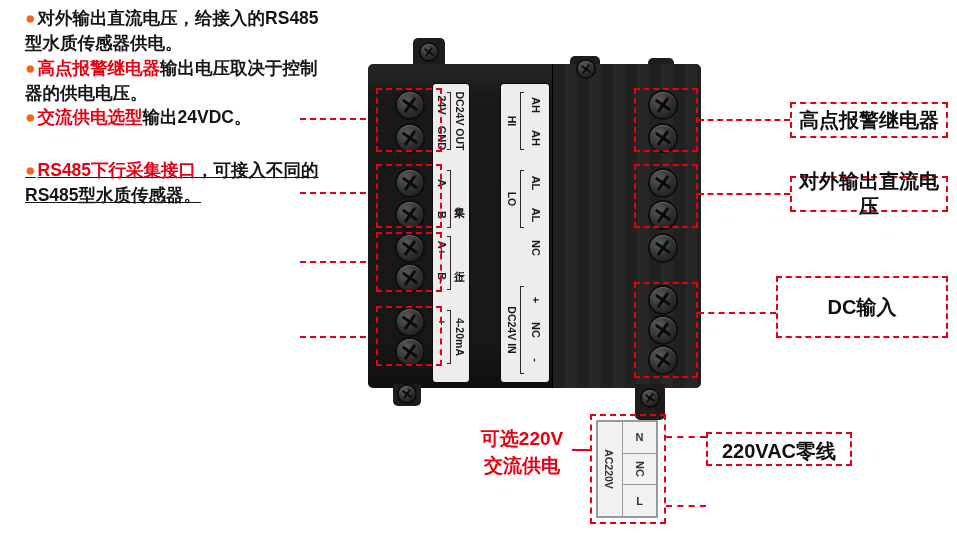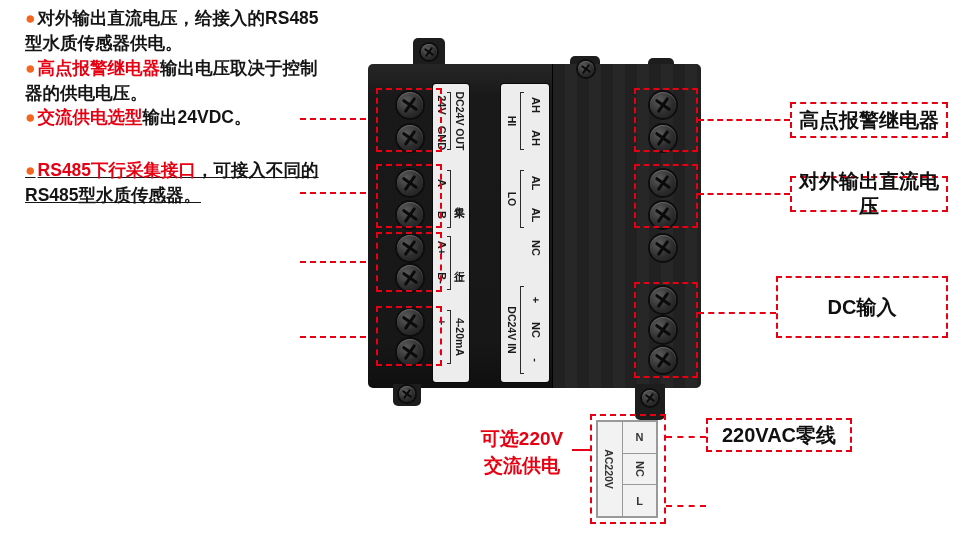--- a/index.html
+++ b/index.html
@@ -204,17 +204,17 @@
 
   <div class="opt-note">
     <div>可选220V</div>
     <div>交流供电</div>
   </div>
   <div class="conn-solid" style="left:572px;top:449px;width:18px;"></div>
 
   <div class="conn" style="left:666px;top:436px;width:40px;"></div>
   <div class="conn" style="left:666px;top:505px;width:40px;"></div>
 
-  <div class="ann-box" style="left:706px;top:418px;width:146px;height:34px;">
+  <div class="ann-box" style="left:706px;top:432px;width:146px;height:34px;justify-content:flex-end;">
     <span>220VAC零线</span>
   </div>
 
 </div>
 
 </body></html>

